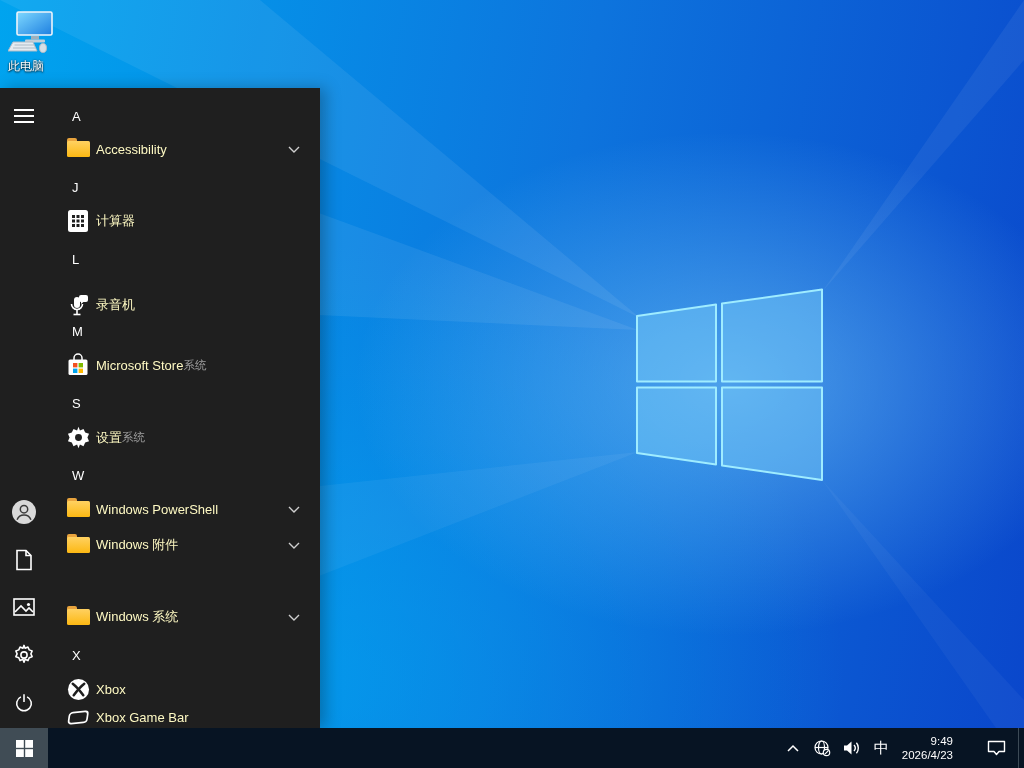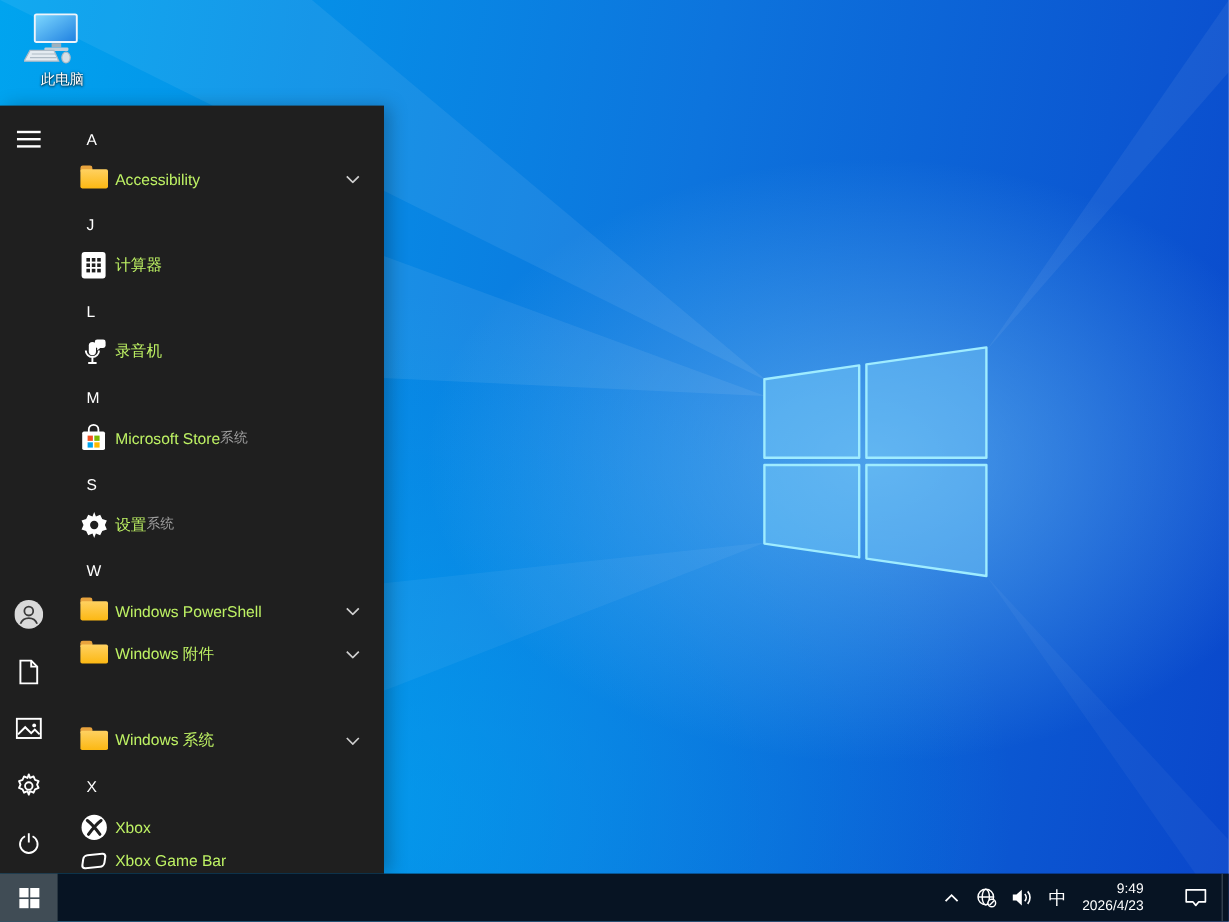--- a/index.html
+++ b/index.html
@@ -16,39 +16,39 @@
   .ray { position:absolute; inset:0; background:rgba(255,255,255,.07); }
   .ray1 { clip-path:polygon(640px 318px, 0 0, 260px 0); }
   .ray2 { clip-path:polygon(638px 330px, 0 96px, 0 300px); }
   .ray3 { clip-path:polygon(638px 452px, 0 700px, 0 520px); background:rgba(255,255,255,.05); }
   .ray4 { clip-path:polygon(822px 292px, 1024px 60px, 1024px 0); background:rgba(255,255,255,.06); }
   .ray5 { clip-path:polygon(822px 480px, 1024px 700px, 1024px 768px); background:rgba(255,255,255,.04); }
   .win-logo { position:absolute; left:0; top:0; }
 
   
   .desk-icon { position:absolute; left:8px; top:10px; width:62px;
-    display:flex; flex-direction:column; align-items:flex-end; cursor:default; }
+    display:flex; flex-direction:column; align-items:flex-start; cursor:default; }
   .desk-icon .lbl { margin-top:2px; color:#fff; font-size:12px;
     text-shadow:0 1px 2px rgba(0,0,0,.85), 0 0 2px rgba(0,0,0,.6); }
 
   
   .start-menu { position:absolute; left:0; top:88px; width:320px; height:640px;
     background:#1f1f1f; overflow:hidden; box-shadow:6px 0 14px rgba(0,0,0,.25); }
   .rail { position:absolute; left:0; top:0; width:48px; height:100%; }
   .rail-btn { position:absolute; left:12px; width:24px; height:24px;
     display:flex; align-items:center; justify-content:center; cursor:pointer; }
 
   .app-list { position:absolute; left:48px; top:0; right:0; height:100%; }
   .row { position:absolute; left:0; right:0; display:flex; align-items:center;
     padding-left:17px; cursor:pointer; }
   .row.letter { padding-left:24px; cursor:pointer; }
   .row .letter-txt { color:#fff; font-size:13px; }
   .icon-box { width:26px; height:26px; display:flex; align-items:center;
     justify-content:center; flex:none; }
-  .row .lbl { margin-left:5px; color:#bef264; font-size:13px; white-space:nowrap; }
+  .row .lbl { margin-left:5px; color:#fef9c3; font-size:13px; white-space:nowrap; }
   .row .stack { margin-left:5px; display:flex; flex-direction:row; line-height:15px; }
   .row .stack .lbl { margin-left:0; }
   .row .sub { color:#9e9e9e; font-size:11.5px; }
   .chev { margin-left:auto; margin-right:20px; flex:none; }
 
   
   .folder { position:relative; width:23px; height:16px; }
   .folder::before { content:""; position:absolute; left:0; top:-3px; width:10px;
     height:5px; background:#e8a33d; border-radius:2px 2px 0 0; }
   .folder::after { content:""; position:absolute; inset:0;
@@ -191,21 +191,21 @@
           </g>
         </svg>
       </span>
       <span class="lbl">计算器</span>
     </div>
 
     <div class="row letter" style="top:159px;height:24px">
       <span class="letter-txt">L</span>
       </div>
 
-    <div class="row" style="top:188px;height:34px">
+    <div class="row" style="top:200px;height:34px">
       <span class="icon-box">
         <svg width="22" height="24" viewBox="0 0 22 24">
           <rect x="7" y="4" width="6" height="11" rx="3" fill="#fff"></rect>
           <path d="M4.5 11 a5.5 5.5 0 0 0 11 0" fill="none" stroke="#fff" stroke-width="1.6"></path>
           <line x1="10" y1="17" x2="10" y2="21" stroke="#fff" stroke-width="1.6"></line>
           <line x1="6.5" y1="21.5" x2="13.5" y2="21.5" stroke="#fff" stroke-width="1.6"></line>
           <rect x="12" y="2" width="9" height="7" rx="2" fill="#fff"></rect>
           <polygon points="14,8.6 14,11 17,8.6" fill="#fff"></polygon>
         </svg>
       </span>

